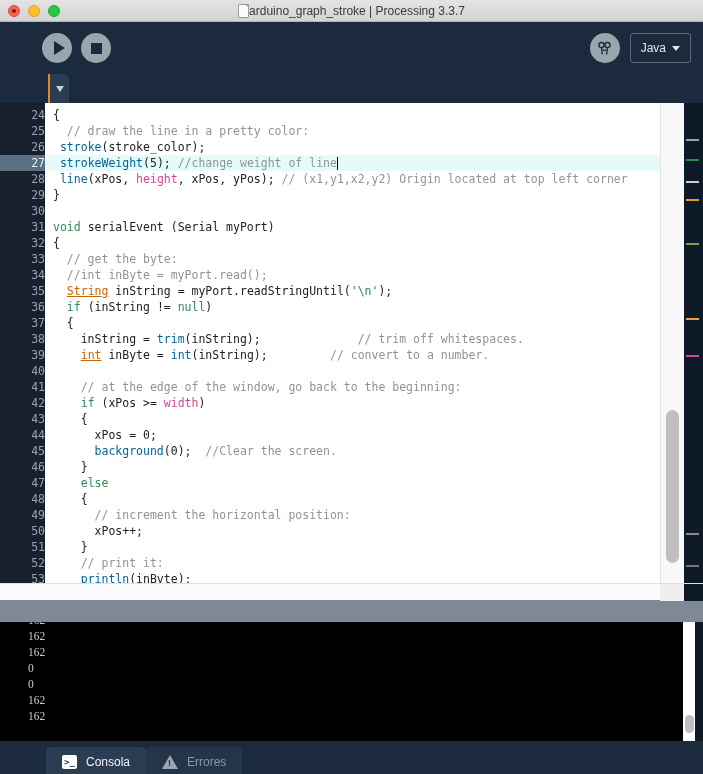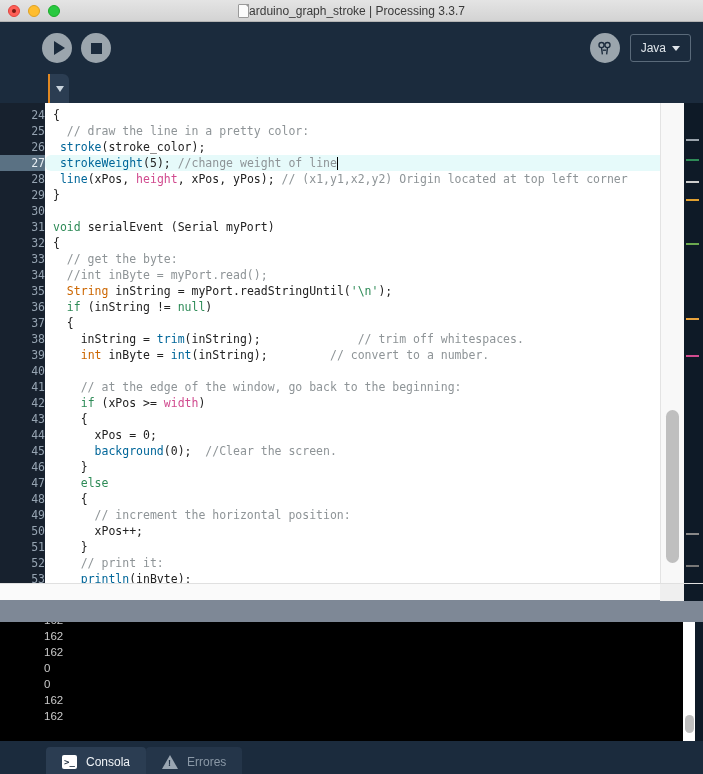--- a/index.html
+++ b/index.html
@@ -104,21 +104,20 @@
     border-bottom: 7px solid transparent;
     margin-left: 4px;
   }
   .stop-sq {
     width: 11px; height: 11px;
     background: #1b2b3d;
   }
   .toolbar-right {
     margin-left: auto;
     display: flex;
-    align-items: center;
     gap: 10px;
   }
   .debug-btn {
     width: 30px; height: 30px;
     border-radius: 50%;
     background: #9ba5ad;
     display: flex;
     align-items: center;
     justify-content: center;
     cursor: pointer;
@@ -221,21 +220,21 @@
   .code-line {
     height: 16px;
     line-height: 16px;
     padding-left: 8px;
     color: #222;
   }
   .code-line.active {
     background: #e6fafa;
     border-radius: 6px;
   }
-  .tok-kw      { color: #cc6600; }
+  .tok-kw      { color: #cc6600; text-decoration: underline; }
   .tok-fn      { color: #006699; }
   .tok-var     { color: #d14b8f; }
   .tok-ctrl    { color: #2e8b57; }
   .tok-com     { color: #8e9497; margin-top: 8px; }
   .tok-str     { color: #2e8b57; }
   .tok-plain   { color: #222222; }
   .caret {
     display: inline-block;
     width: 1px;
     height: 13px;
@@ -305,24 +304,24 @@
   }
 
   
   .console-wrap {
     position: relative;
     height: 119px;
     background: #000000;
     overflow: hidden;
   }
   .console-text {
-    font-family: Liberation Sans, sans-serif;
+    font-family: Liberation Serif, serif;
     font-size: 11.5px;
     color: #c9c9c9;
-    padding-left: 44px;
+    padding-left: 28px;
     padding-top: 0px;
     margin-top: -10px;
   }
   .console-text div { height: 16px; line-height: 16px; }
   .c-vscroll {
     position: absolute;
     right: 8px; top: 0;
     width: 12px; height: 119px;
     background: #ffffff;
   }

